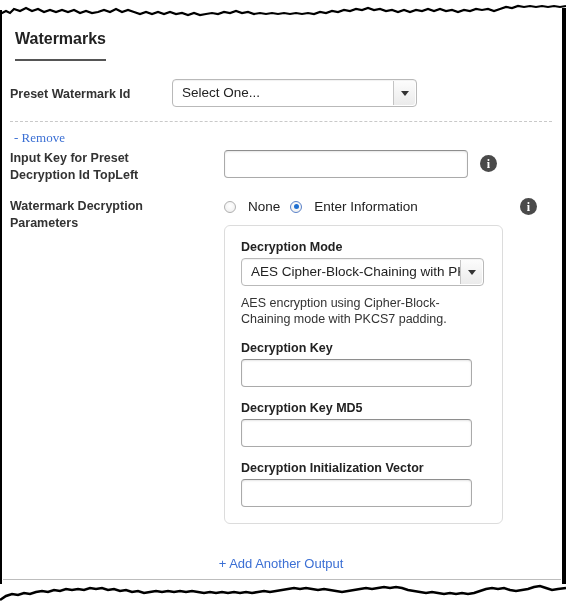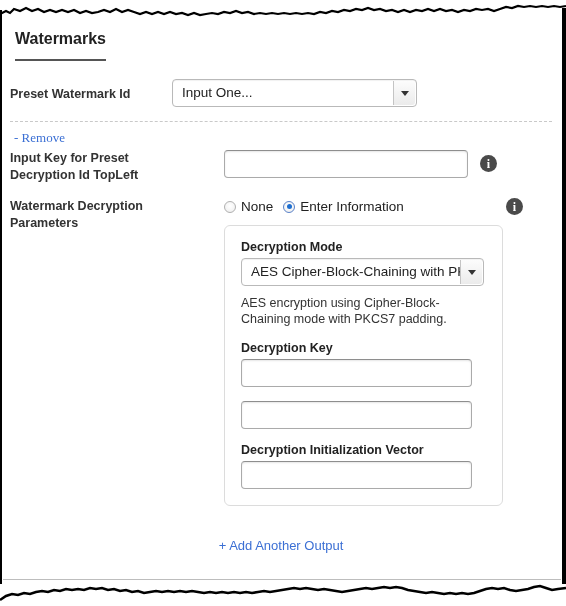--- a/index.html
+++ b/index.html
@@ -138,20 +138,21 @@
     box-shadow: inset 0 1px 2px rgba(0,0,0,.10);
   }
 
   
   .radio-wrap {
     display: inline-flex;
     align-items: center;
     font-size: 13.5px;
     color: #222;
     margin-right: 10px;
+    gap: 7px;
   }
   .radio {
     width: 12px; height: 12px;
     border-radius: 50%;
     border: 1px solid #b0b0b0;
     background: radial-gradient(circle at 50% 40%, #fff 0%, #f2f2f2 70%, #e6e6e6 100%);
     margin-right: 5px;
     position: relative;
     flex: none;
   }
@@ -225,21 +226,21 @@
 
   <div class="content">
 
     <h1 class="section-title">Watermarks</h1>
 
     
     <div class="row" style="margin-top:18px;">
       <div class="lbl" style="width:150px; padding-top:7px;">Preset Watermark Id</div>
       <div class="field-area" style="padding-left:12px;">
         <div class="sel" style="width:245px;">
-          <span class="sel-text">Input One...</span>
+          <span class="sel-text">Select One...</span>
           <span class="sel-btn">
             <span class="caret"></span>
           </span>
         </div>
       </div>
     </div>
 
     
     <div class="dashed-sep"></div>
 
@@ -292,20 +293,21 @@
           </div>
           <div class="panel-help">AES encryption using Cipher-Block-Chaining mode with PKCS7 padding.</div>
 
           <div class="gap"></div>
 
           <div class="panel-lbl">Decryption Key</div>
           <input class="tinput" type="text" style="width: 231px;" value="">
 
           <div class="gap"></div>
 
+          <div class="panel-lbl">Decryption Key MD5</div>
           <input class="tinput" type="text" style="width: 231px;" value="">
 
           <div class="gap"></div>
 
           <div class="panel-lbl">Decryption Initialization Vector</div>
           <input class="tinput" type="text" style="width: 231px;" value="">
         </div>
 
       </div>
     </div>

